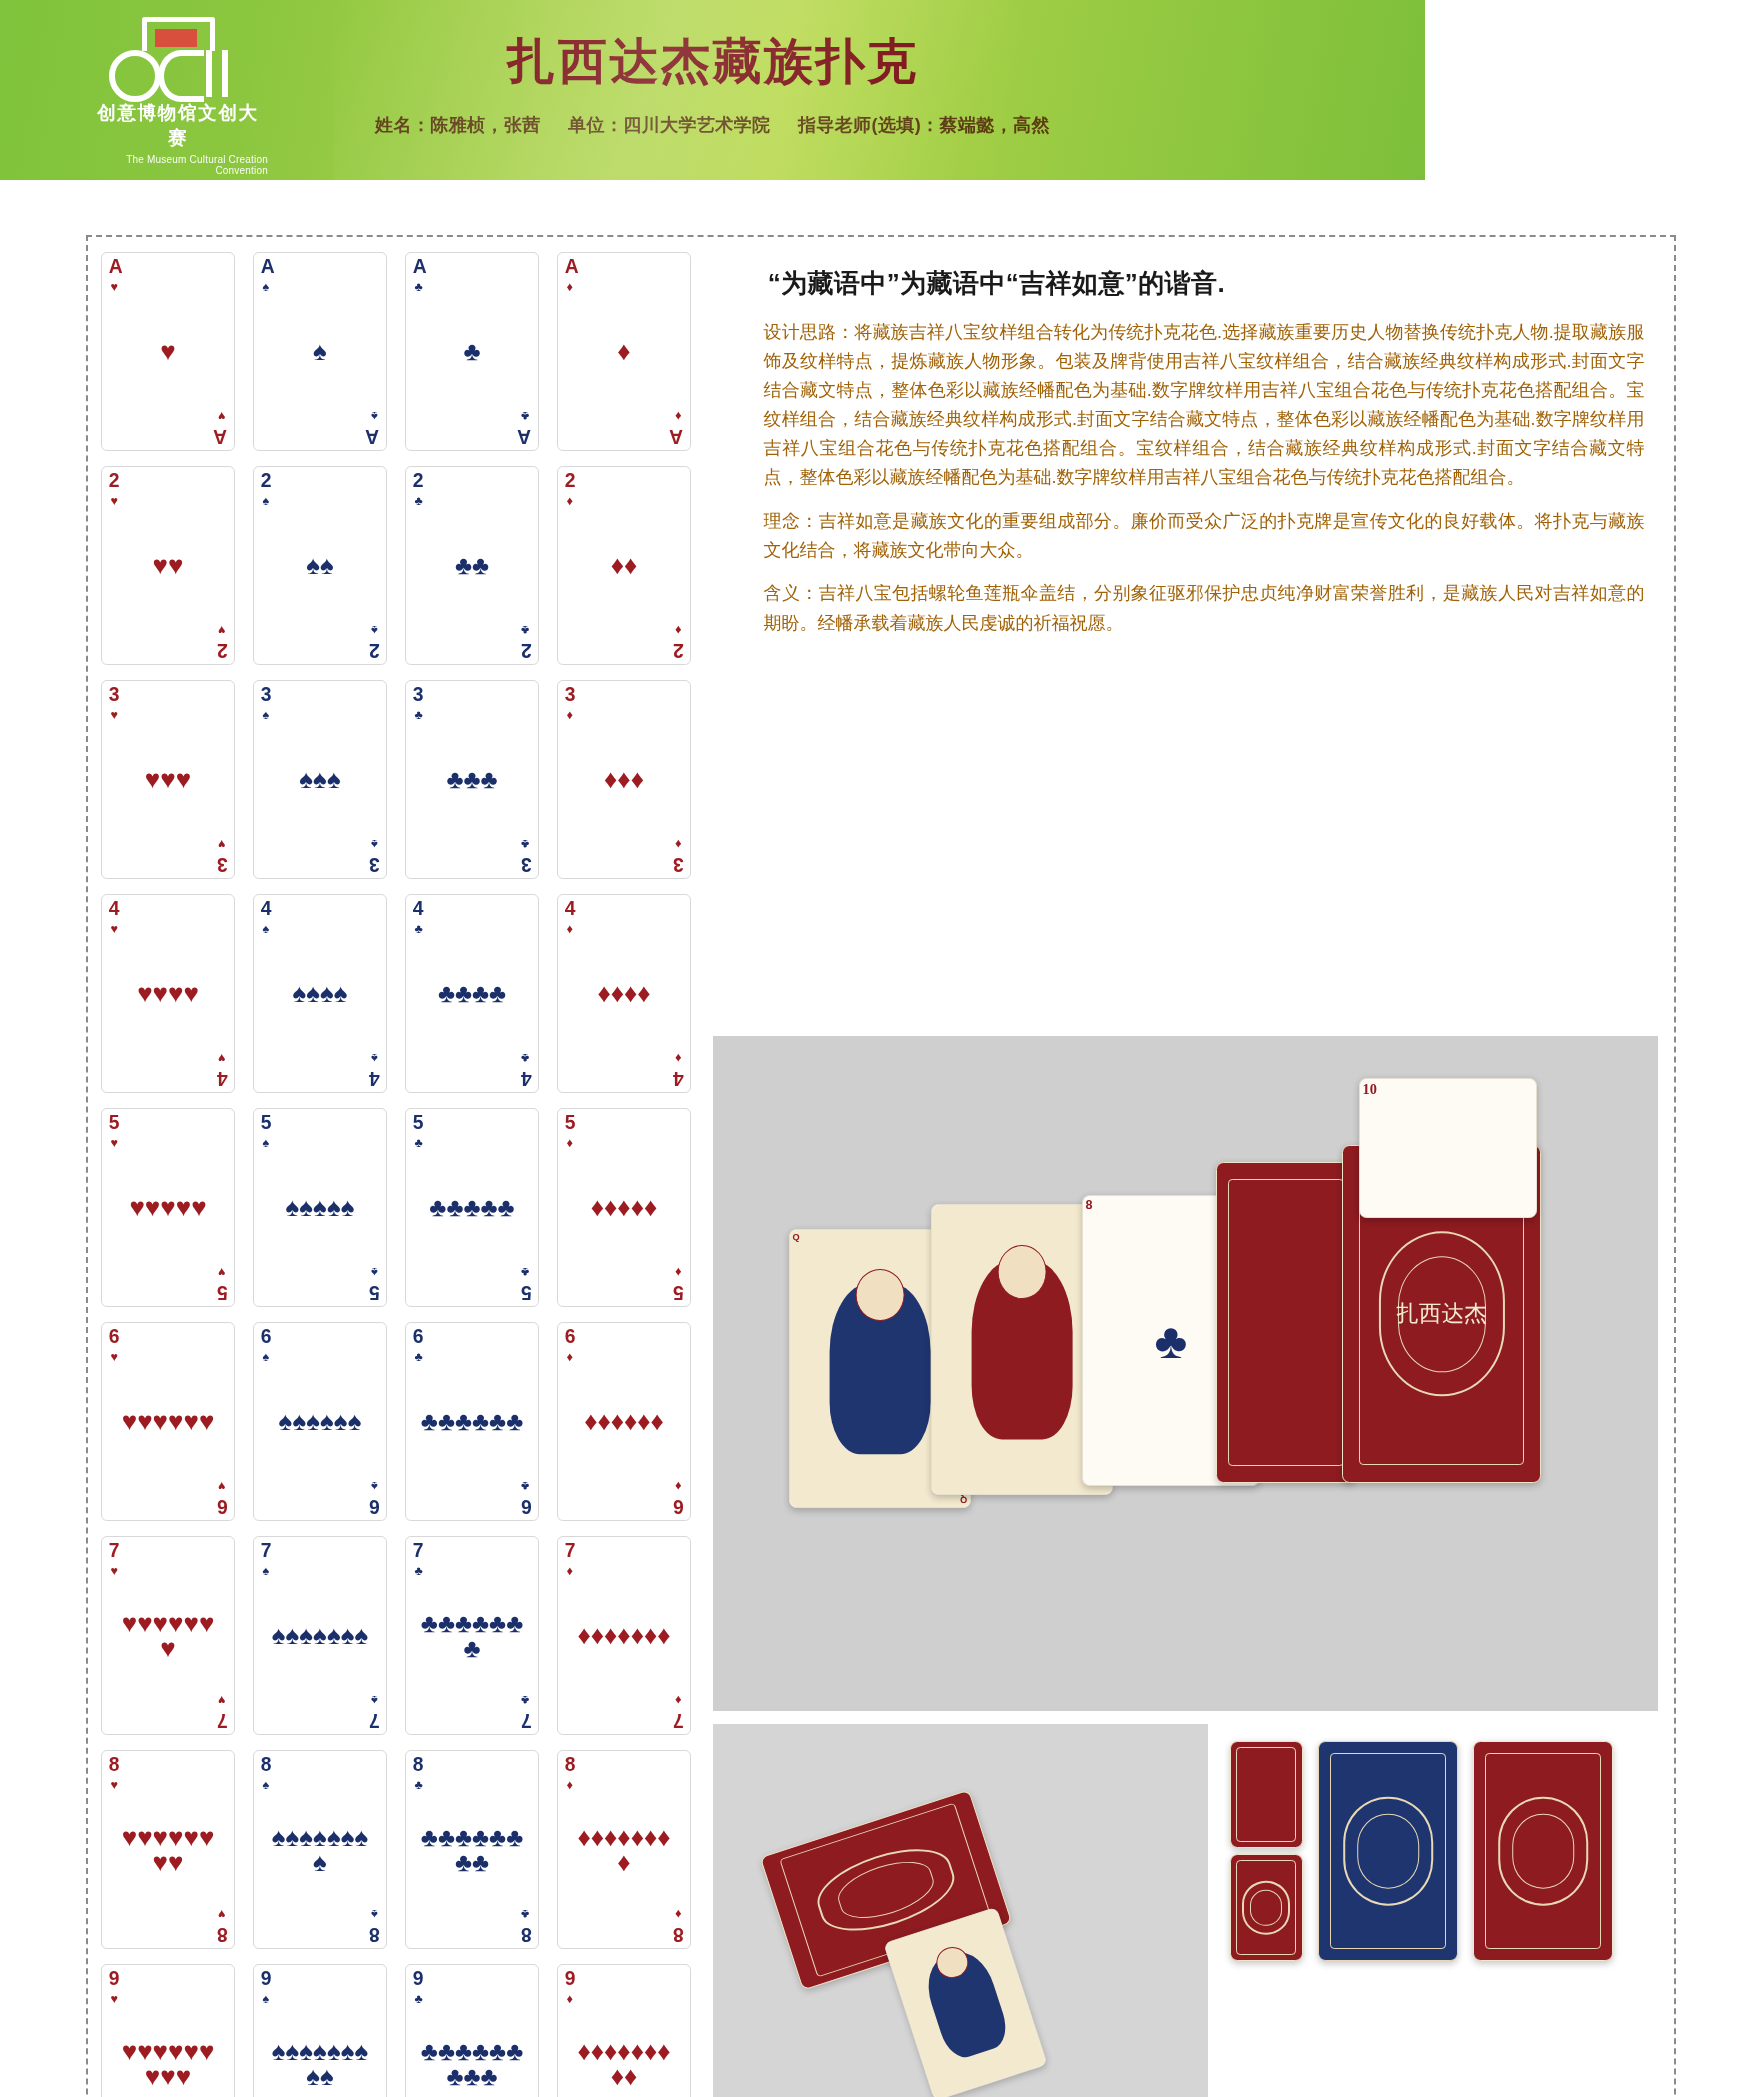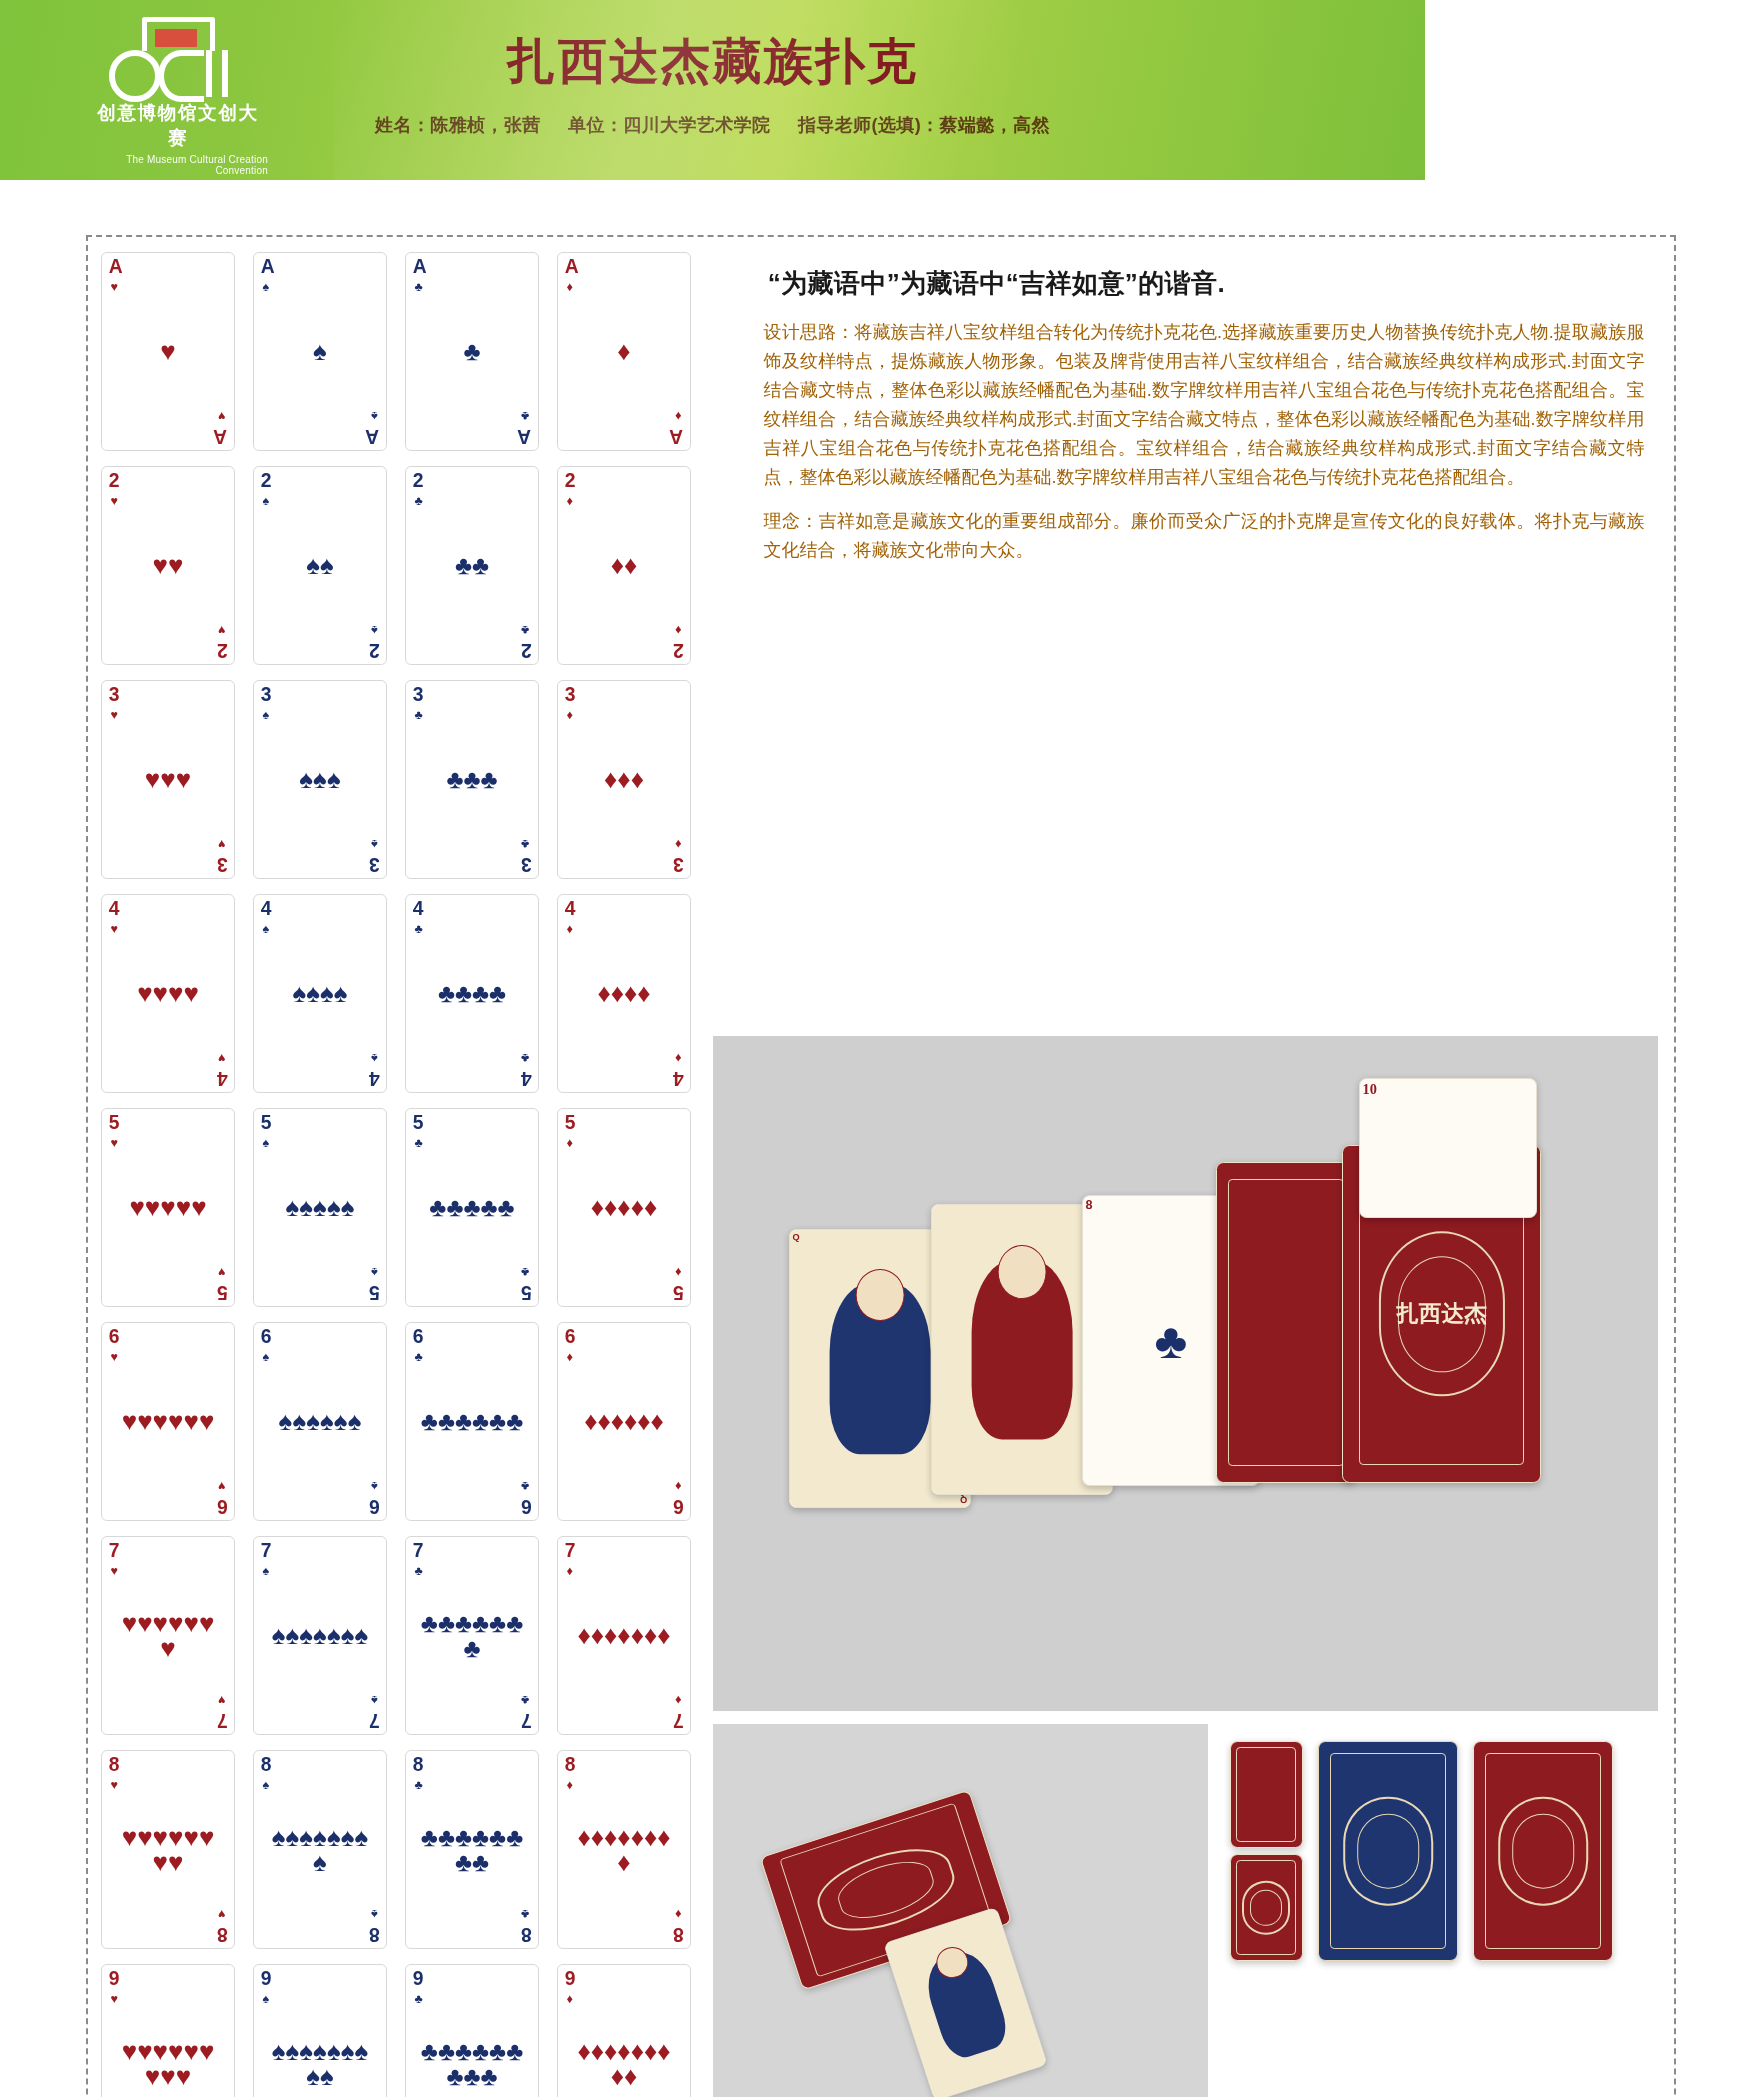--- a/index.html
+++ b/index.html
@@ -648,20 +648,21 @@
             </div>
           </div>
         </div>
       </div>
     </div>
 
   <div class="textpanel">
     <div class="tp-title">“为藏语中”为藏语中“吉祥如意”的谐音.</div>
     <p class="tp-p">设计思路：将藏族吉祥八宝纹样组合转化为传统扑克花色.选择藏族重要历史人物替换传统扑克人物.提取藏族服饰及纹样特点，提炼藏族人物形象。包装及牌背使用吉祥八宝纹样组合，结合藏族经典纹样构成形式.封面文字结合藏文特点，整体色彩以藏族经幡配色为基础.数字牌纹样用吉祥八宝组合花色与传统扑克花色搭配组合。宝纹样组合，结合藏族经典纹样构成形式.封面文字结合藏文特点，整体色彩以藏族经幡配色为基础.数字牌纹样用吉祥八宝组合花色与传统扑克花色搭配组合。宝纹样组合，结合藏族经典纹样构成形式.封面文字结合藏文特点，整体色彩以藏族经幡配色为基础.数字牌纹样用吉祥八宝组合花色与传统扑克花色搭配组合。</p>
     <p class="tp-p">理念：吉祥如意是藏族文化的重要组成部分。廉价而受众广泛的扑克牌是宣传文化的良好载体。将扑克与藏族文化结合，将藏族文化带向大众。</p>
+    <p class="tp-p">含义：吉祥八宝包括螺轮鱼莲瓶伞盖结，分别象征驱邪保护忠贞纯净财富荣誉胜利，是藏族人民对吉祥如意的期盼。经幡承载着藏族人民虔诚的祈福祝愿。</p>
   </div>
 
   <div class="img-main">
     <div class="mc mc-white" style="left:76px;top:193px;width:180px;height:277px;">
       <div class="figcard" style="left:0;top:0;right:0;bottom:0;border:none;border-radius:7.6px;">
         <div class="fig-body"></div>
           <div class="fig-head"></div>
         <div class="fc-idx">Q</div>
         <div class="fc-idx-b">Q</div>
       </div>
@@ -676,21 +677,21 @@
       <div class="fc-idx" style="font-size:12.6px">8</div>
       <div class="fc-idx-b" style="font-size:12.6px">8</div>
       <div style="position:absolute;left:50%;top:50%;transform:translate(-50%,-50%);font-size:50px;color:#1b2f6b;">♣</div>
     </div>
     <div class="mc mc-red" style="left:503px;top:126px;width:138px;height:319px;">
         <div class="mc-inner"></div>
       </div>
     <div class="mc mc-red" style="left:629px;top:109px;width:197px;height:336px;">
       <div class="mc-inner"></div>
       <div class="motif"></div>
-      <div style="position:absolute;left:50%;top:50%;transform:translate(-50%,-50%);font-size:22.7px;font-weight:bold;color:#f3e9cf;text-align:center;line-height:1.05;">扎西达杰</div>
+      <div style="position:absolute;left:50%;top:50%;transform:translate(-50%,-50%);font-size:22.7px;font-weight:normal;color:#f3e9cf;text-align:center;line-height:1.05;">扎西达杰</div>
     </div>
     <div class="mc mc-white" style="left:646px;top:42px;width:176px;height:138px;font-family:Liberation Serif, serif;">
       <div class="fc-idx" style="font-size:14.3px">10</div>
     </div>
   </div>
 
   <div class="img-mid">
     <div class="mc mc-red" style="left:63px;top:96px;width:218px;height:138px;transform:rotate(-18deg);">
       <div class="mc-inner"></div>
         <div class="motif"></div>

